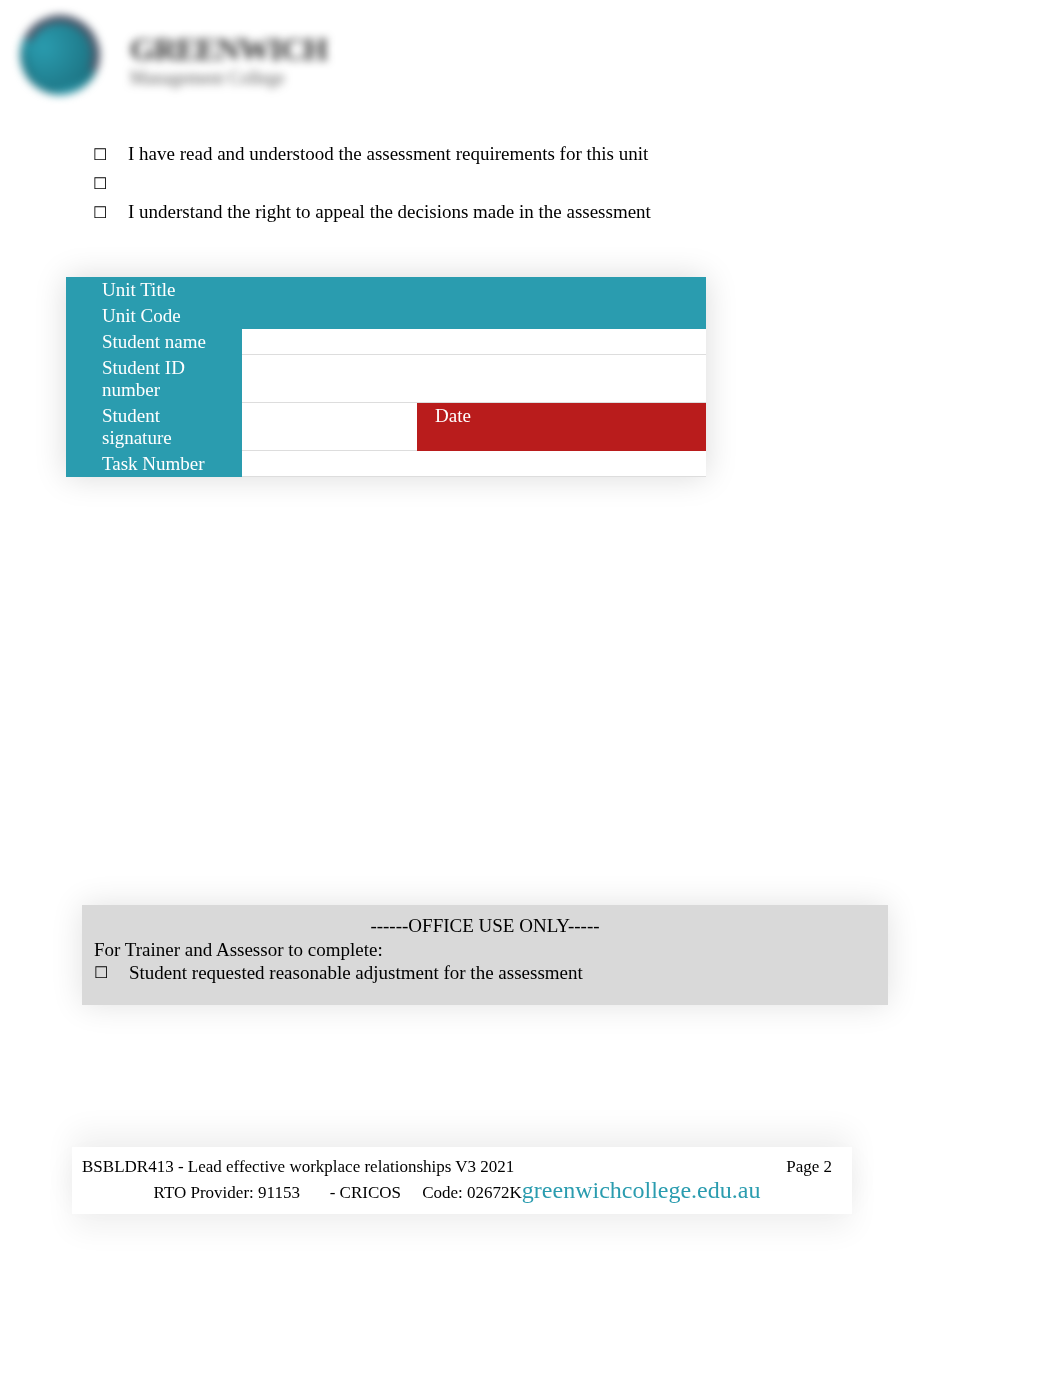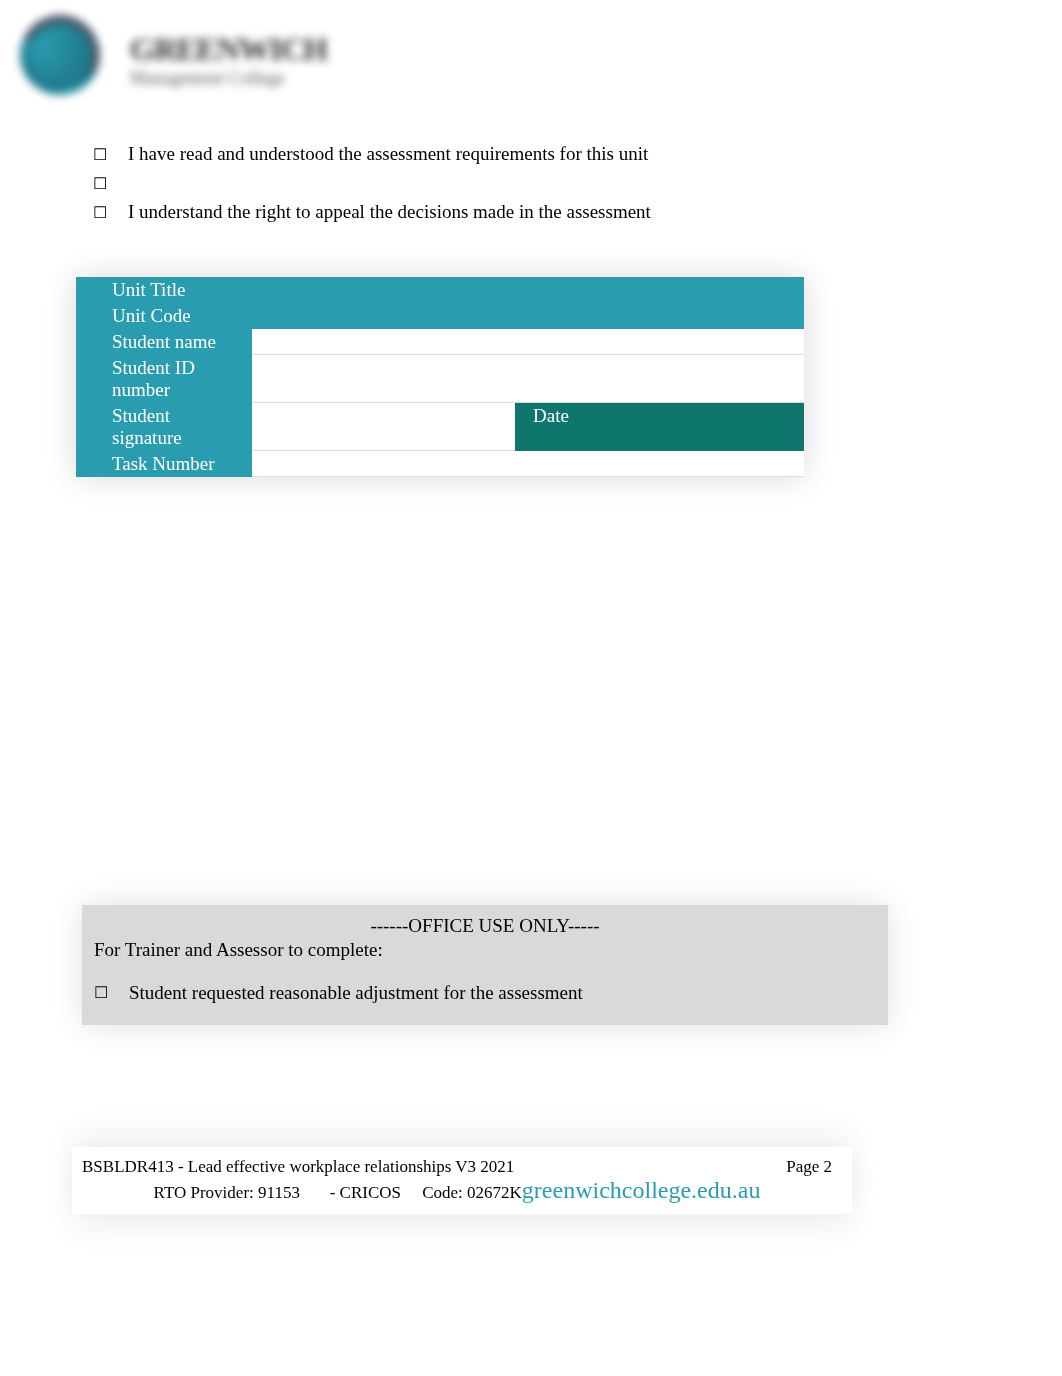--- a/index.html
+++ b/index.html
@@ -78,22 +78,22 @@
     .checkbox-glyph {
       display: inline-block;
       width: 35px;
       font-size: 16px;
       line-height: 24px;
     }
     
     .form-table {
       position: absolute;
       top: 277px;
-      left: 76px;
-      width: 728px;
+      left: 66px;
+      width: 640px;
       box-shadow: 0 0 30px rgba(0,0,0,0.15);
     }
     
     .table-row {
       display: flex;
     }
     
     .label-cell {
       background: #2a9caf;
       color: #ffffff;
@@ -107,21 +107,21 @@
       width: 100%;
     }
     
     .value-cell {
       background: #ffffff;
       flex: 1;
       border-bottom: 1px solid #ddd;
     }
     
     .date-cell {
-      background: #0f766e;
+      background: #b91c1c;
       color: #ffffff;
       padding: 2px 10px 2px 18px;
       font-size: 19px;
       width: 289px;
       flex-shrink: 0;
     }
     
     .date-value {
       background: #ffffff;
       width: 289px;
@@ -146,21 +146,20 @@
     }
     
     .office-header {
       text-align: center;
       font-size: 19px;
       margin-bottom: 2px;
     }
     
     .office-sub {
       font-size: 19px;
-      margin-bottom: 20px;
     }
     
     .office-check {
       display: flex;
       align-items: center;
       font-size: 19px;
     }
     
     .footer-area {
       position: absolute;

